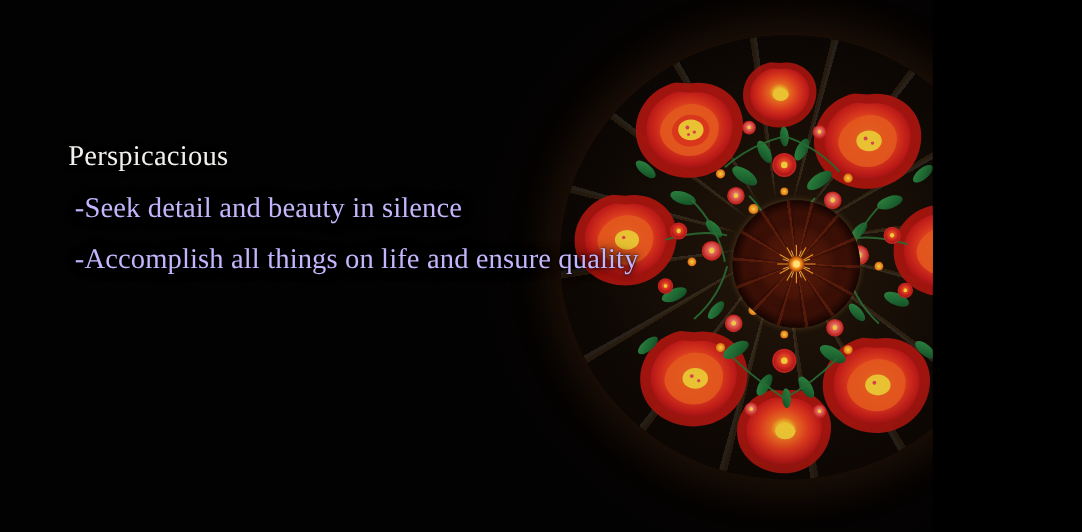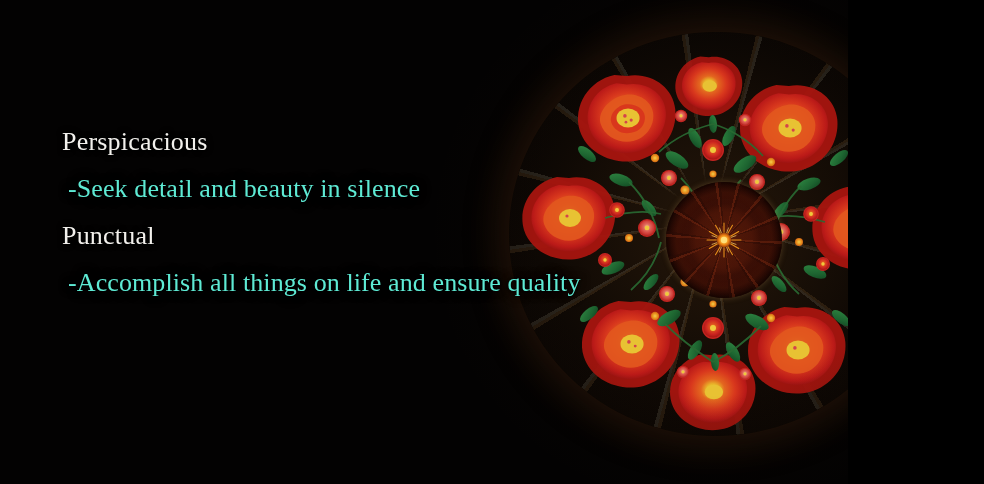--- a/index.html
+++ b/index.html
@@ -28,21 +28,21 @@
   .v-group { margin: 0 0 0 0; }
   .v-heading {
     color: #f2f0ec;
     font-size: 26px;
     line-height: 47px;
     letter-spacing: 0.2px;
     white-space: nowrap;
     text-shadow: 0 0 2px rgba(0,0,0,0.95), 0 0 6px rgba(0,0,0,0.9);
   }
   .v-detail {
-    color: #5eead4;
+    color: #c4b5fd;
     font-size: 26px;
     line-height: 47px;
     letter-spacing: 0.1px;
     white-space: nowrap;
     padding-left: 6px;
     text-shadow: 0 0 2px rgba(0,0,0,0.95), 0 0 7px rgba(0,0,0,0.92),
                  0 0 12px rgba(0,0,0,0.7);
   }
 
   
@@ -534,18 +534,17 @@
 
   <div id="text-block">
 
     <div class="v-group">
       <div class="v-heading">Perspicacious</div>
       <div class="v-detail">-Seek detail and beauty in silence</div>
     </div>
 
 
     <div class="v-group">
-      <div class="v-heading">Punctual</div>
       <div class="v-detail">-Accomplish all things on life and ensure quality</div>
     </div>
 
   </div>
 </div>
 
 </body></html>

